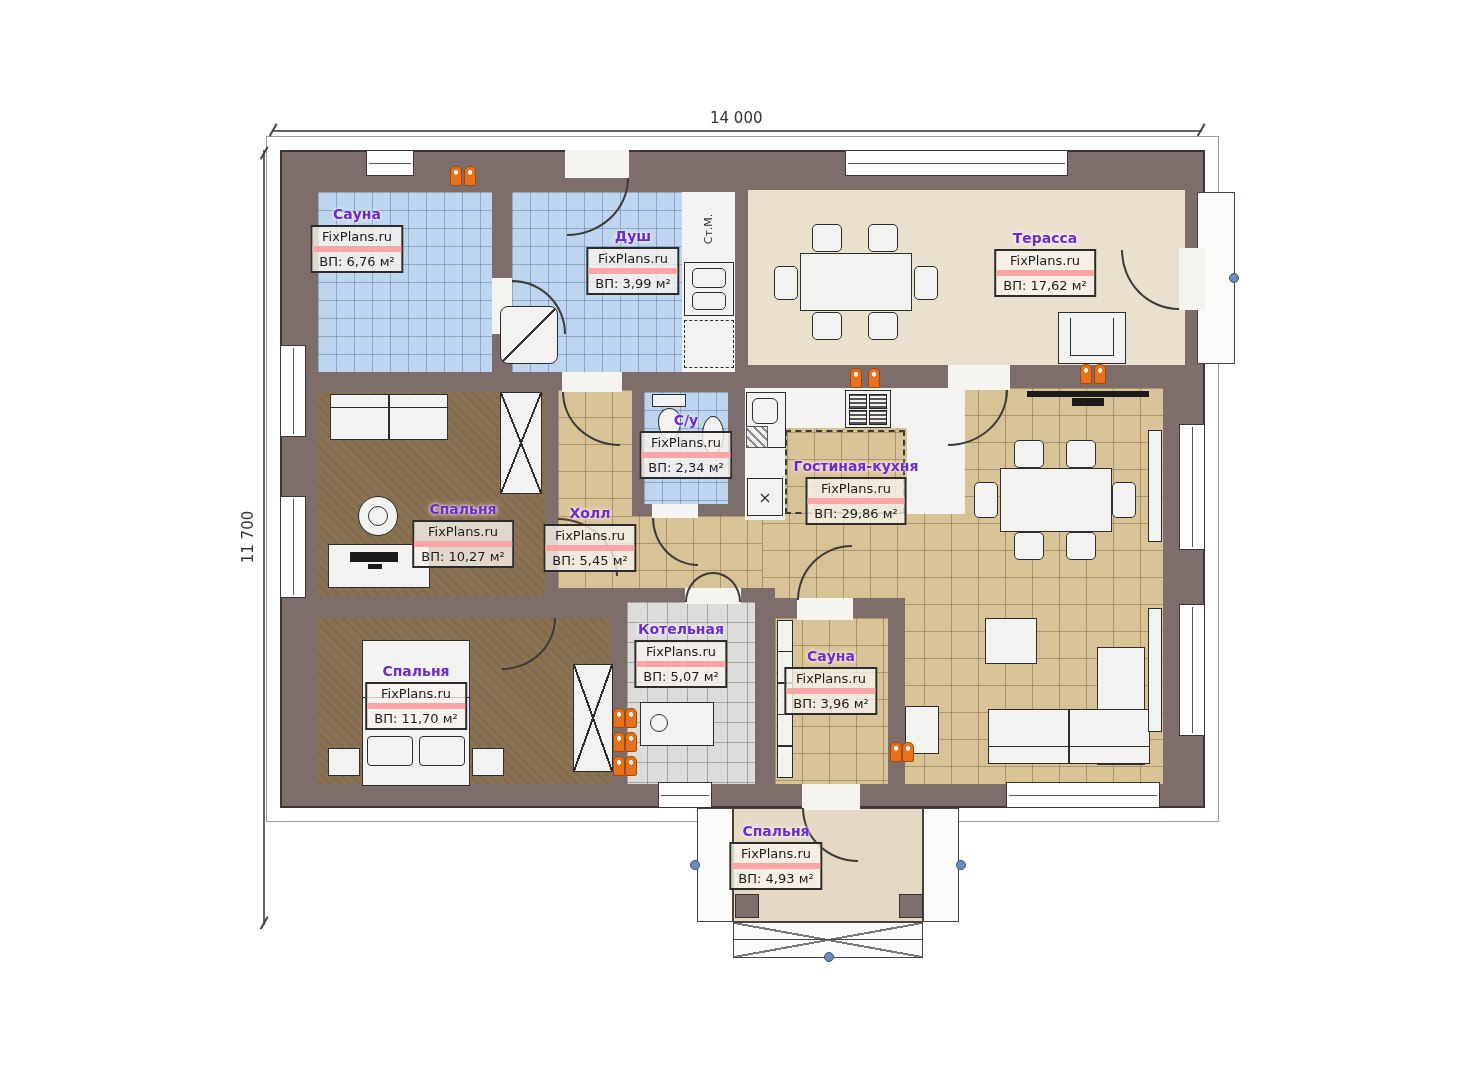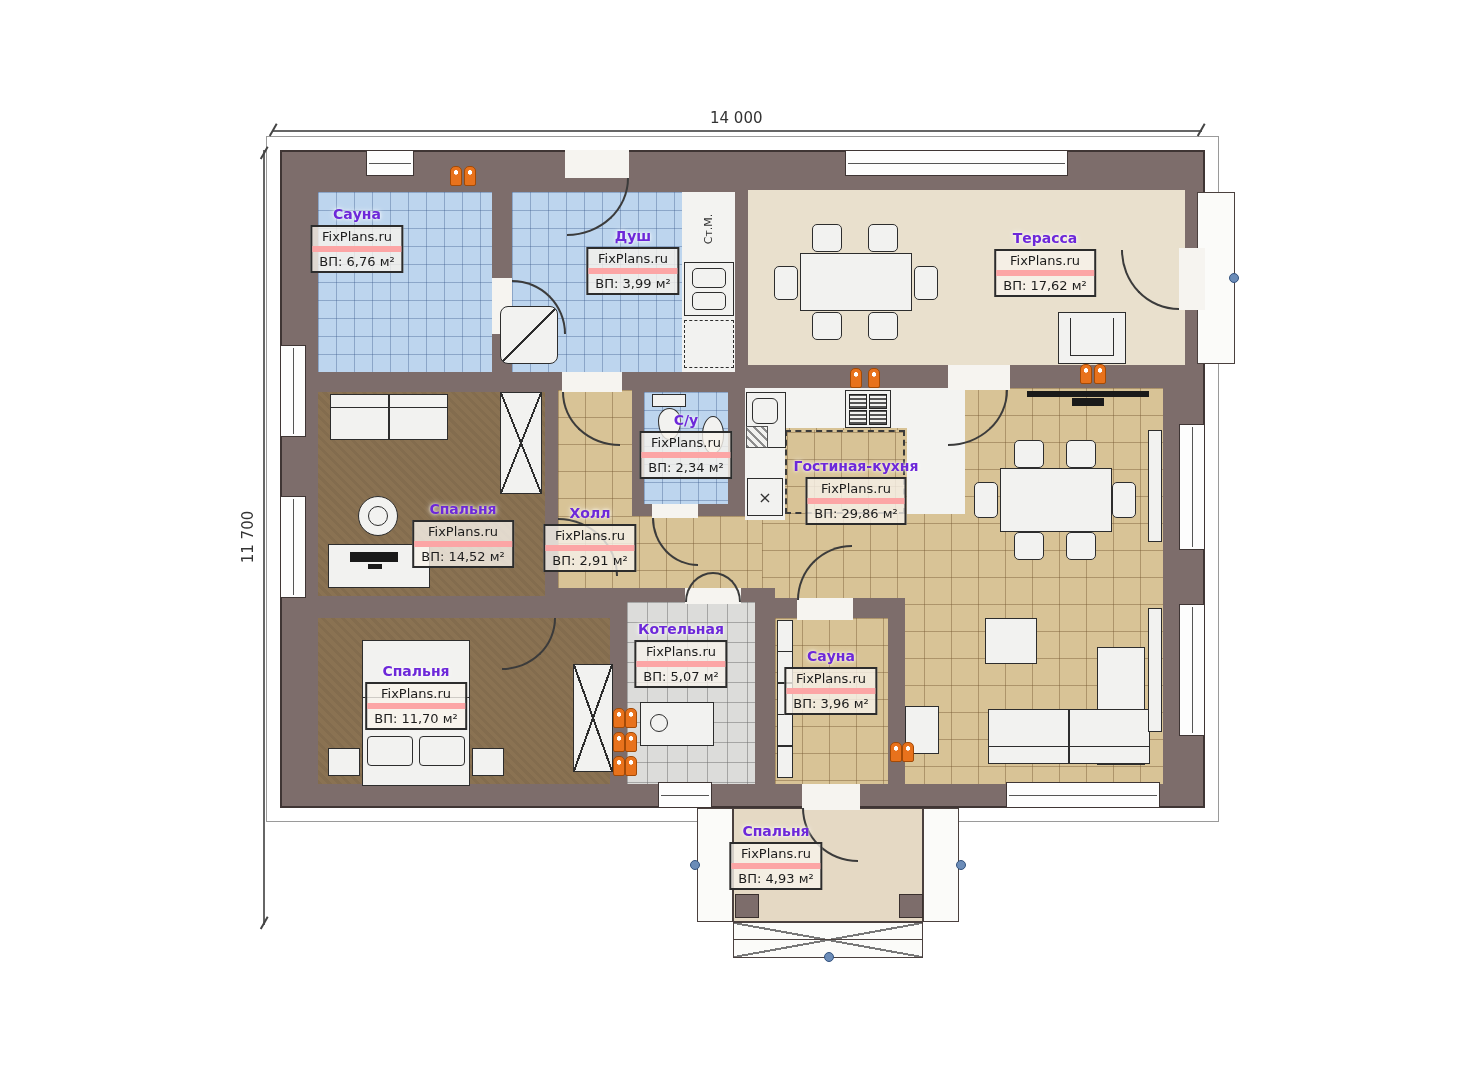--- a/index.html
+++ b/index.html
@@ -242,25 +242,25 @@
   <div class="label-group" style="left:686px;top:412px;">
     <div class="rl-name">С/у</div>
     <div class="rl-box"><div class="rl-row">FixPlans.ru</div><div class="rl-row">ВП: 2,34 м²</div></div>
   </div>
   <div class="label-group" style="left:845px;top:458px;margin-left:11px;">
     <div class="rl-name">Гостиная-кухня</div>
     <div class="rl-box"><div class="rl-row">FixPlans.ru</div><div class="rl-row">ВП: 29,86 м²</div></div>
   </div>
   <div class="label-group" style="left:463px;top:501px;">
     <div class="rl-name">Спальня</div>
-    <div class="rl-box"><div class="rl-row">FixPlans.ru</div><div class="rl-row">ВП: 14,52 м²</div></div>
+    <div class="rl-box"><div class="rl-row">FixPlans.ru</div><div class="rl-row">ВП: 10,27 м²</div></div>
   </div>
   <div class="label-group" style="left:590px;top:505px;">
     <div class="rl-name">Холл</div>
-    <div class="rl-box"><div class="rl-row">FixPlans.ru</div><div class="rl-row">ВП: 2,91 м²</div></div>
+    <div class="rl-box"><div class="rl-row">FixPlans.ru</div><div class="rl-row">ВП: 5,45 м²</div></div>
   </div>
   <div class="label-group" style="left:416px;top:663px;">
     <div class="rl-name">Спальня</div>
     <div class="rl-box"><div class="rl-row">FixPlans.ru</div><div class="rl-row">ВП: 11,70 м²</div></div>
   </div>
   <div class="label-group" style="left:681px;top:621px;">
     <div class="rl-name">Котельная</div>
     <div class="rl-box"><div class="rl-row">FixPlans.ru</div><div class="rl-row">ВП: 5,07 м²</div></div>
   </div>
   <div class="label-group" style="left:831px;top:648px;">

